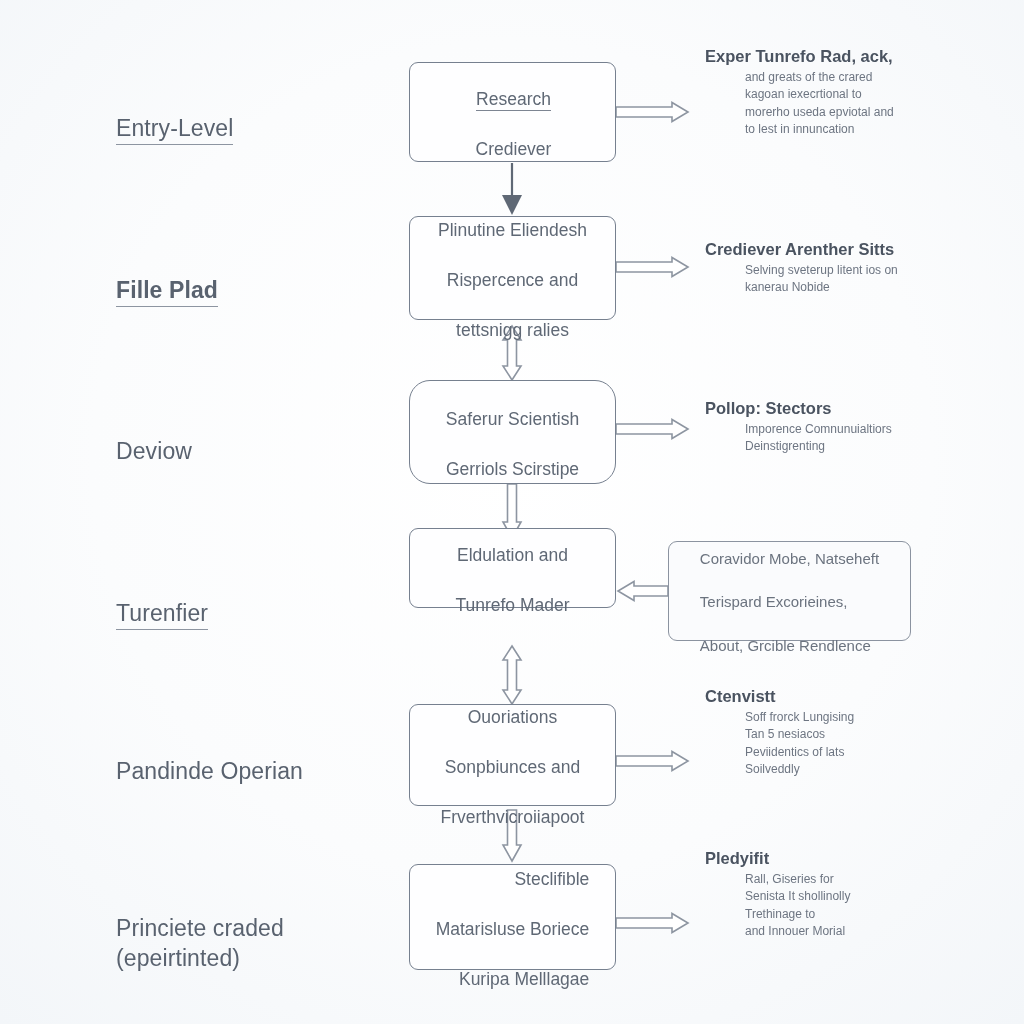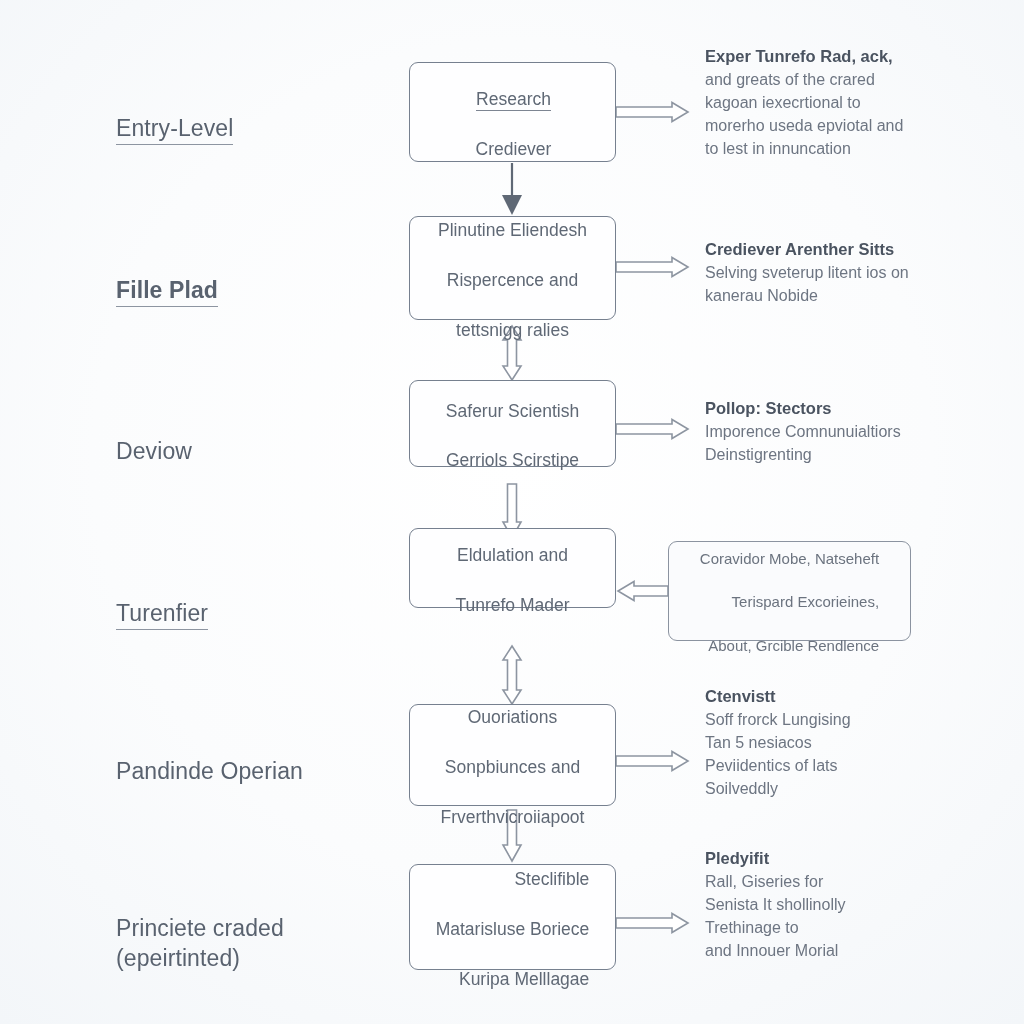--- a/index.html
+++ b/index.html
@@ -83,21 +83,21 @@
     position: absolute;
     left: 668px;
     width: 243px;
     box-sizing: border-box;
     border: 1.6px solid #8b93a0;
     border-radius: 9px;
     background: #fafbfd;
     display: flex;
     align-items: center;
     justify-content: center;
-    text-align: right;
+    text-align: left;
     padding: 6px 9px;
   }
   .side-node-text {
     font-size: 15px;
     line-height: 1.45;
     color: #6b737f;
     white-space: pre-line;
   }
 
   
@@ -107,25 +107,26 @@
     width: 268px;
   }
   .annotation-title {
     font-size: 16.5px;
     font-weight: bold;
     color: #4a5360;
     line-height: 1.3;
     margin-bottom: 2px;
   }
   .annotation-body {
-    font-size: 16px;
+    font-size: 12px;
     font-weight: 400;
     color: #6d7582;
     line-height: 1.42;
     white-space: pre-line;
+    margin-left: 40px;
   }
 </style>
 </head>
 <body>
 
 <div id="page-bg"></div>
 
 <svg id="wires" width="1024" height="1024" viewBox="0 0 1024 1024">
   <defs>
     <style>
@@ -217,21 +218,21 @@
   </div>
   <div class="annotation" style="top:239px;">
     <div class="annotation-title">Crediever Arenther Sitts</div>
     <div class="annotation-body">Selving sveterup litent ios on
 kanerau Nobide</div>
   </div>
 
   <div class="stage-label" style="top:408px;">
     <span class="stage-label-text">Deviow</span>
   </div>
-  <div class="node" style="top:380px; height:87px;">
+  <div class="node" style="top:380px; height:104px;border-radius:21px;">
     <div class="node-text">
       <span>Saferur Scientish</span><br>
       <span>Gerriols Scirstipe</span>
     </div>
   </div>
   <div class="annotation" style="top:398px;">
     <div class="annotation-title">Pollop: Stectors</div>
     <div class="annotation-body">Imporence Comnunuialtiors
 Deinstigrenting</div>
   </div>

